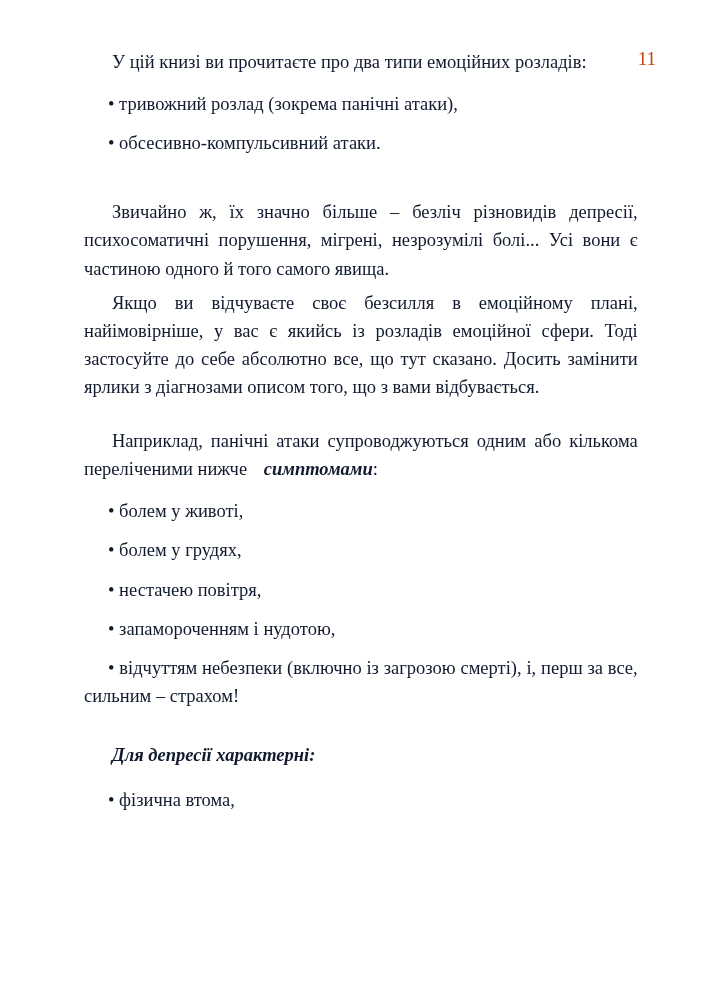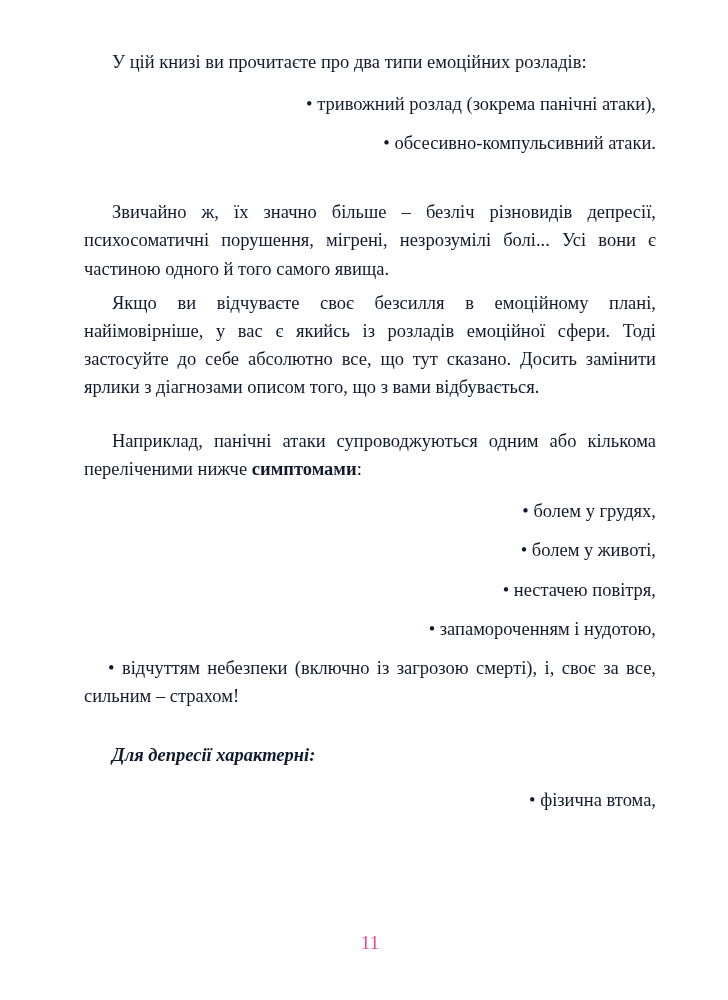--- a/index.html
+++ b/index.html
@@ -15,21 +15,21 @@
     color: #101828;
   }
   .page {
     position: absolute;
     left: 0; top: 0;
     width: 728px;
     height: 1000px;
     box-sizing: border-box;
     padding: 48px 72px 40px 84px;
     display: flex;
-    flex-direction: column;
+    flex-direction: row;
   }
   .content {
     flex: 1 1 auto;
   }
   p {
     margin: 0;
     font-size: 18.5px;
     line-height: 1.52;
     text-align: justify;
     color: #111a2e;
@@ -39,46 +39,48 @@
     margin-bottom: 6px;
   }
   .intro {
     text-indent: 28px;
     margin-bottom: 14px;
   }
   .bullet {
     text-indent: 0;
     padding-left: 24px;
     margin-bottom: 11px;
-    text-align: right;
+    text-align: left;
   }
   .bullet-indent-hang {
     padding-left: 0;
     text-indent: 24px;
     text-align: justify;
     margin-bottom: 11px;
   }
   .gap-lg { height: 30px; }
   .gap-md { height: 20px; }
   .gap-xs { height: 8px; }
   .emph {
+    font-style: italic;
     font-weight: bold;
+    margin-left: 12px;
   }
   .subhead {
     text-indent: 28px;
     font-style: italic;
     font-weight: bold;
     margin-bottom: 17px;
     font-size: 18.5px;
     line-height: 1.52;
   }
   .folio {
     text-align: center;
     font-size: 19px;
-    color: #ec4899;
+    color: #c2410c;
     padding-bottom: 6px;
   }
 </style>
 </head>
 <body>
 
 <div class="page">
   <div class="content">
 
     <p class="intro">У цій книзі ви прочитаєте про два типи емоційних розладів:</p>
@@ -90,25 +92,25 @@
 
     <p class="para">Звичайно ж, їх значно більше – безліч різновидів депресії, психосоматичні порушення, мігрені, незрозумілі болі... Усі вони є частиною одного й того самого явища.</p>
     <p class="para">Якщо ви відчуваєте своє безсилля в емоційному плані, найімовірніше, у вас є якийсь із розладів емоційної сфери. Тоді застосуйте до себе абсолютно все, що тут сказано. Досить замінити ярлики з діагнозами описом того, що з вами відбувається.</p>
 
     <div class="gap-md"></div>
 
     <p class="para"><span>Наприклад, панічні атаки супроводжуються одним або кількома переліченими нижче </span><span class="emph">симптомами</span><span>:</span></p>
 
     <div class="gap-xs"></div>
 
+    <p class="bullet">• болем у животі,</p>
     <p class="bullet">• болем у грудях,</p>
-    <p class="bullet">• болем у животі,</p>
     <p class="bullet">• нестачею повітря,</p>
     <p class="bullet">• запамороченням і нудотою,</p>
-    <p class="bullet-indent-hang">• відчуттям небезпеки (включно із загрозою смерті), і, своє за все, сильним – страхом!</p>
+    <p class="bullet-indent-hang">• відчуттям небезпеки (включно із загрозою смерті), і, перш за все, сильним – страхом!</p>
 
     <div class="gap-md"></div>
 
     <p class="subhead">Для депресії характерні:</p>
 
     <p class="bullet">• фізична втома,</p>
 
   </div>
 
   <div class="folio">11</div>

